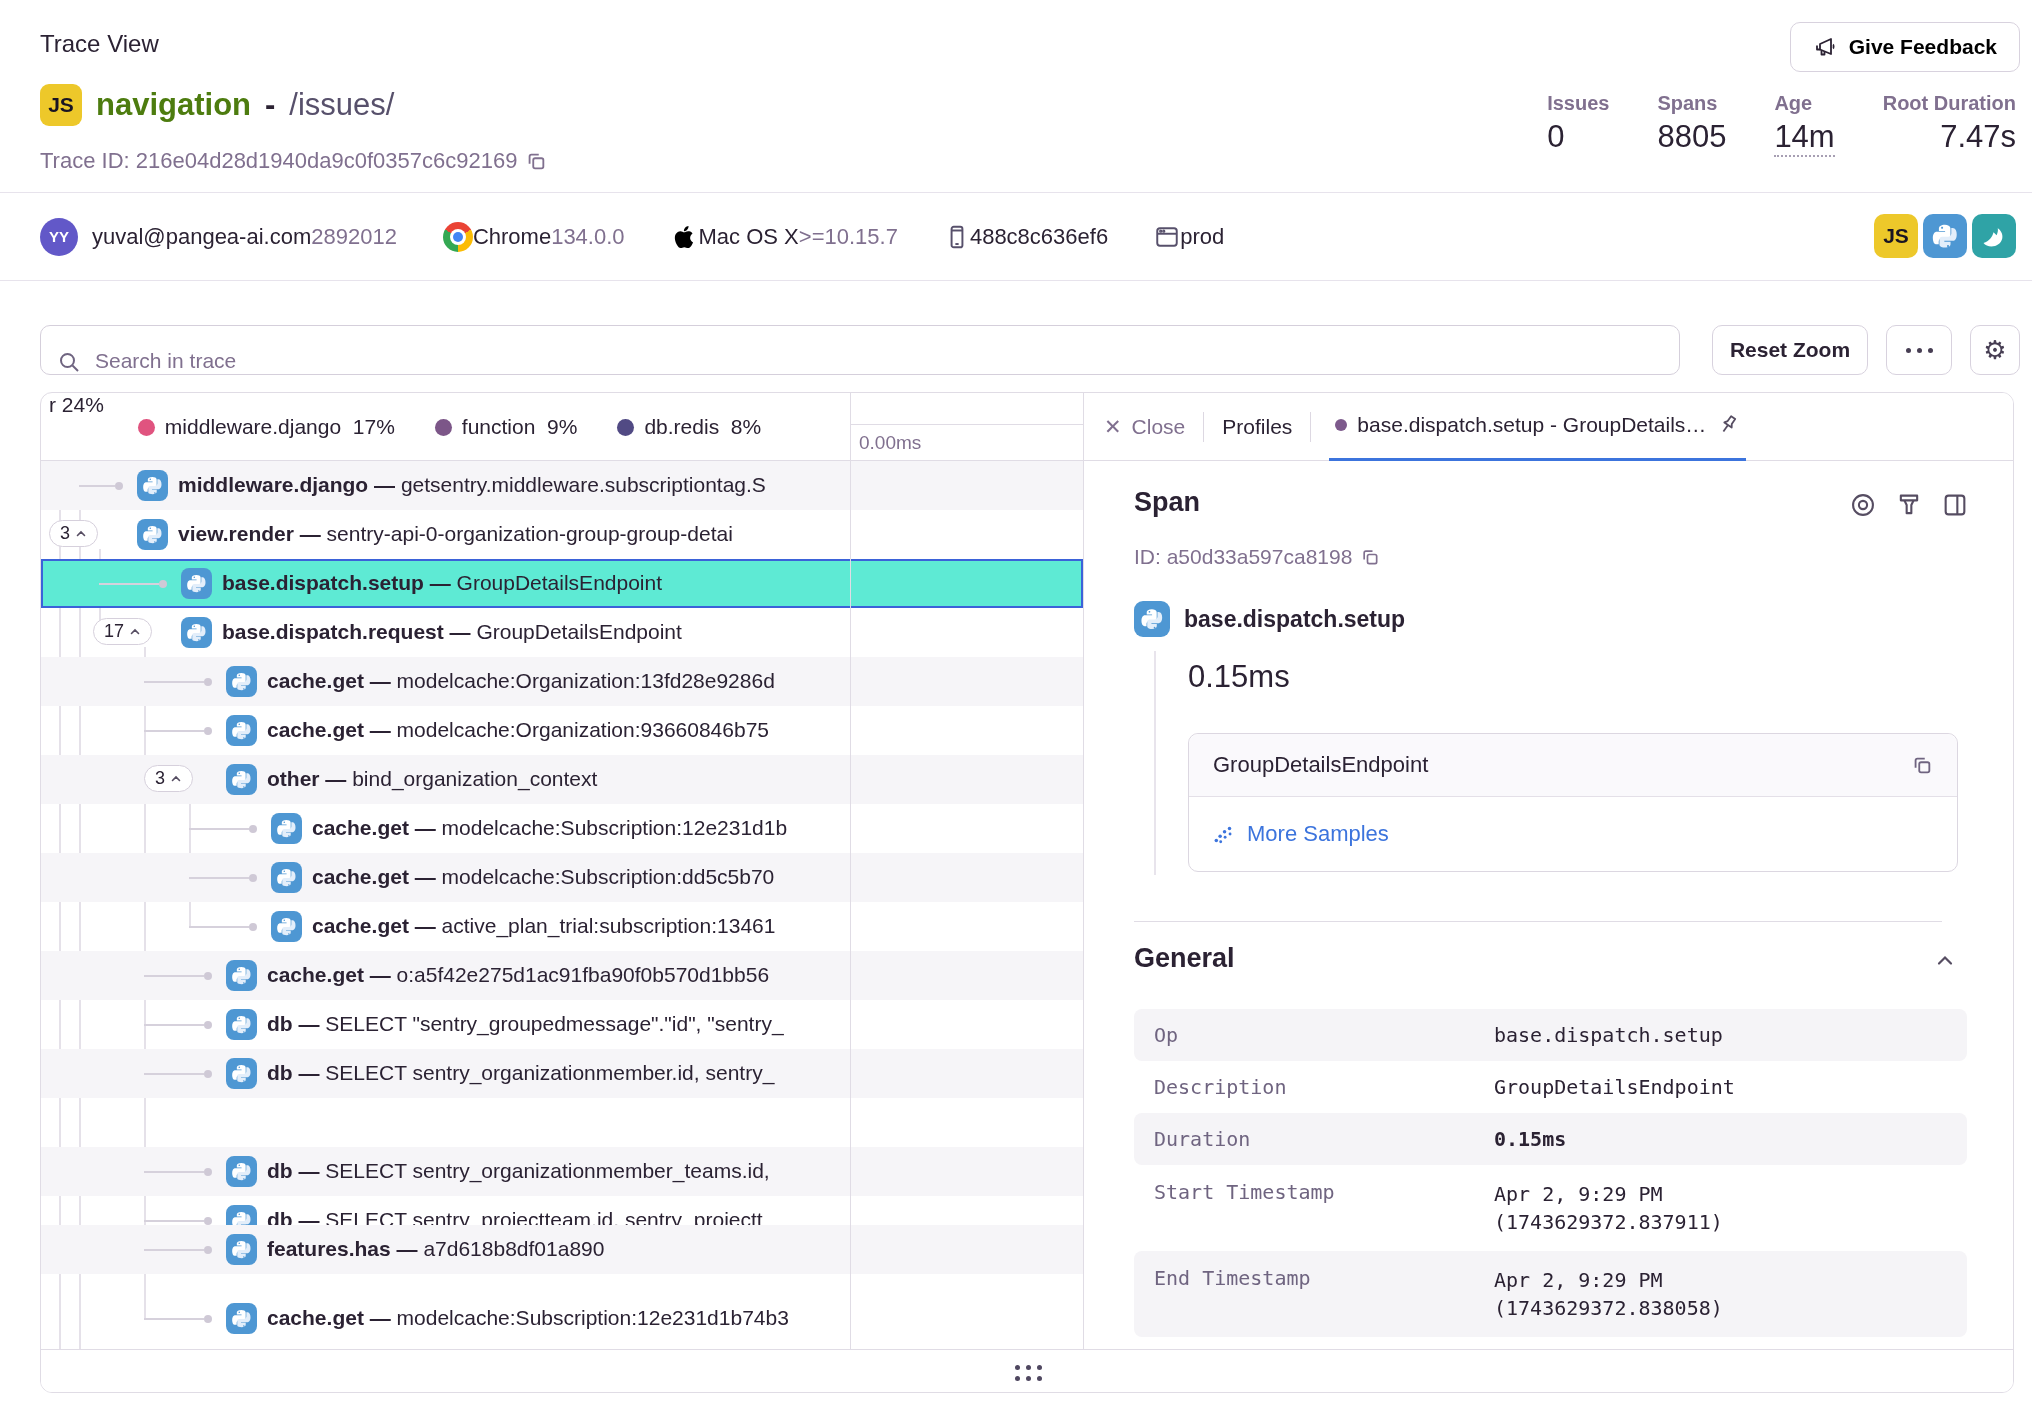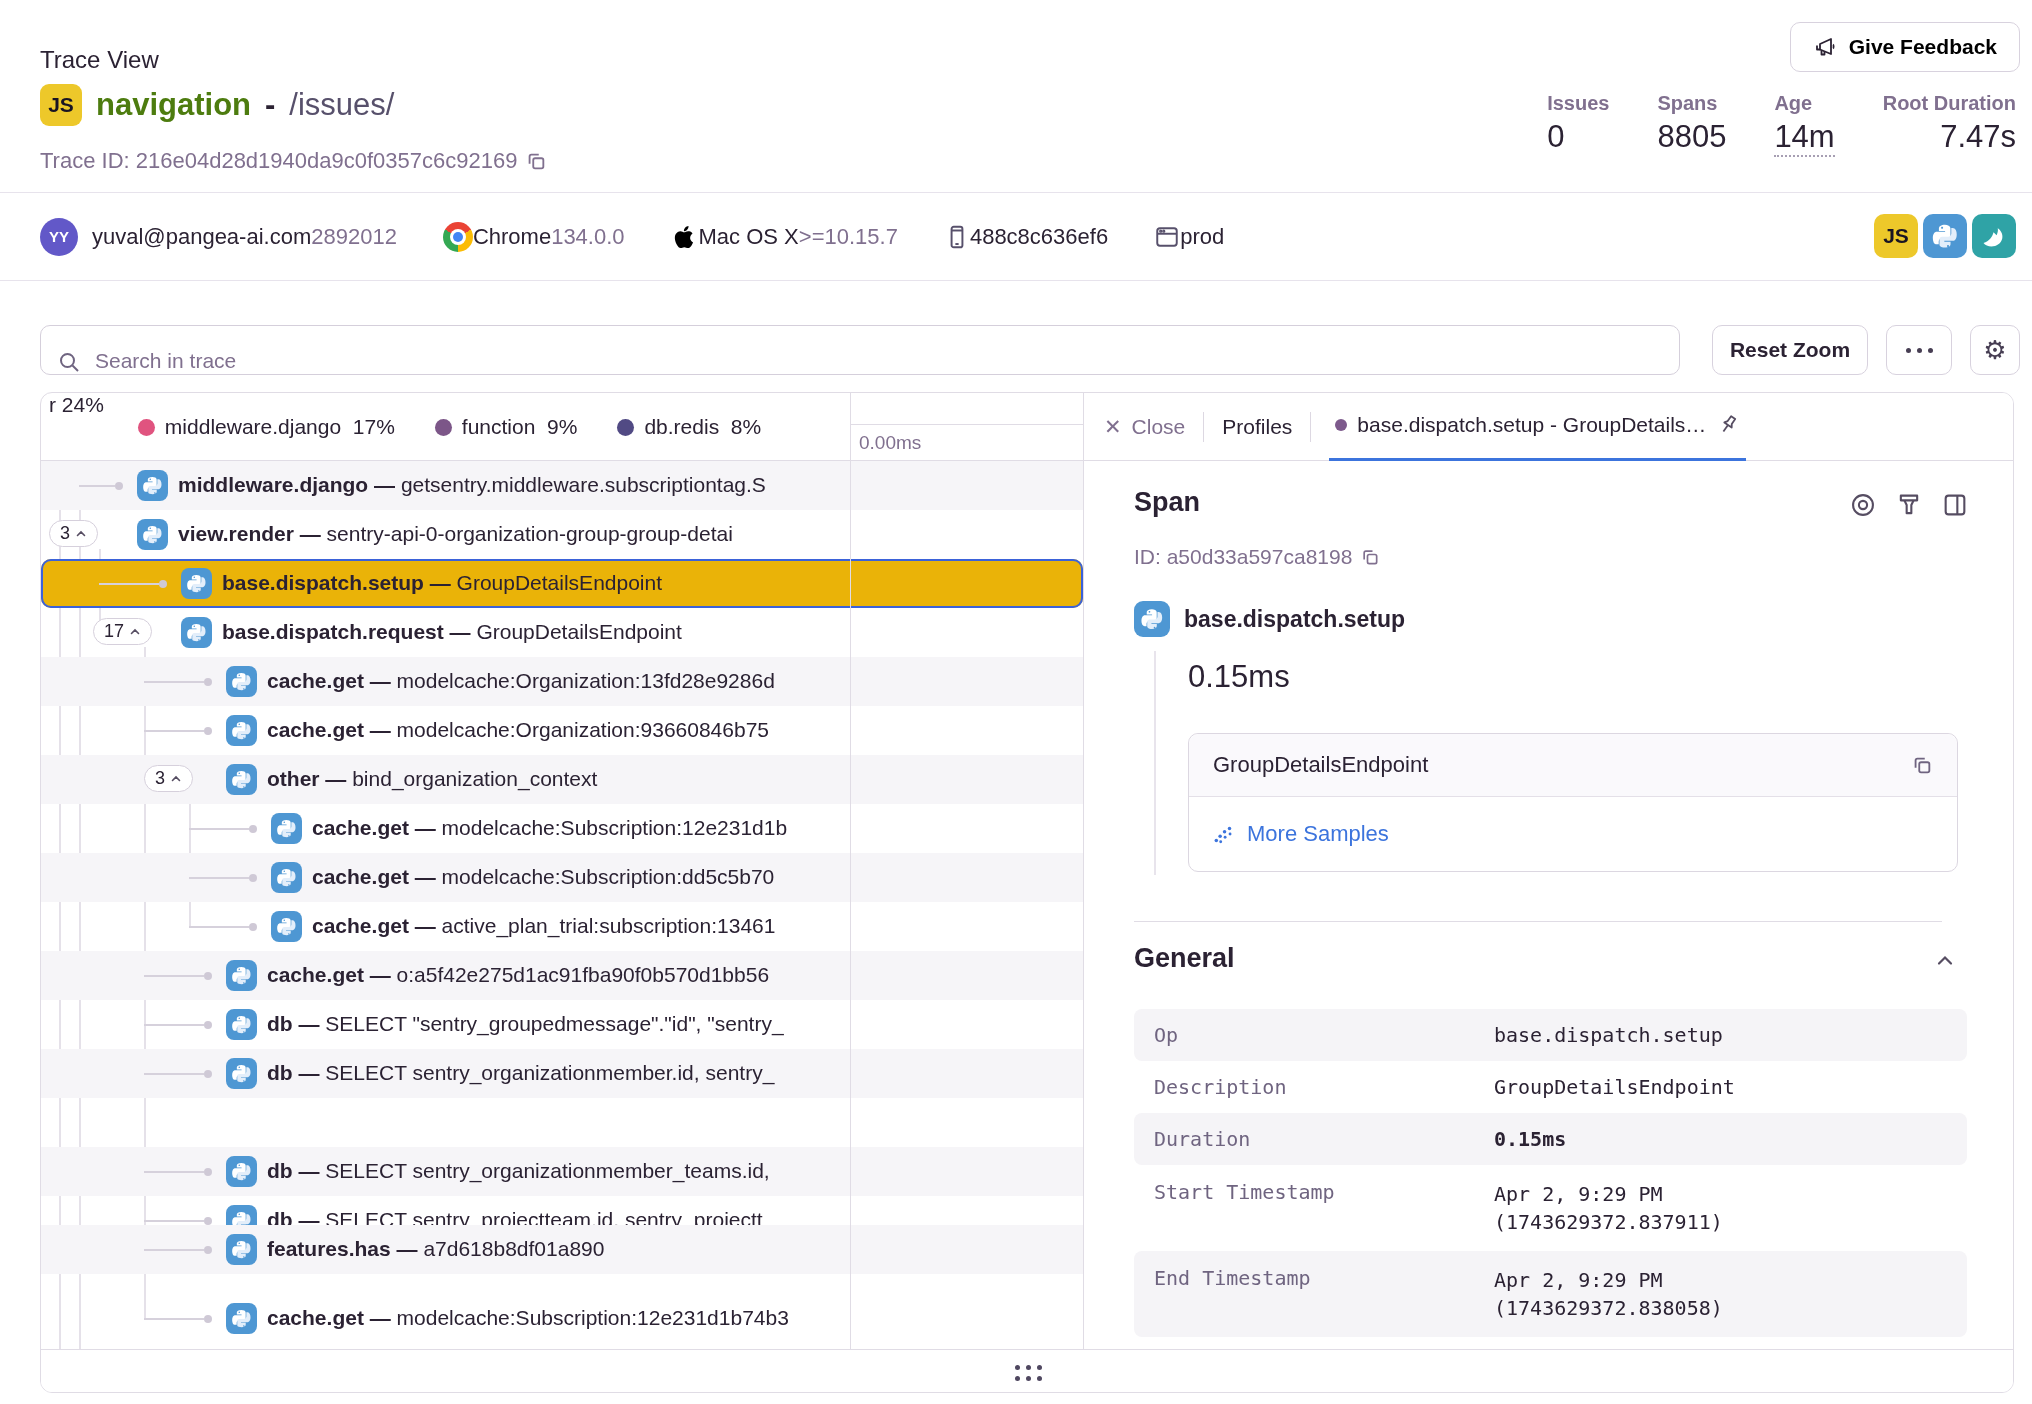--- a/index.html
+++ b/index.html
@@ -1,20 +1,20 @@
 <!DOCTYPE html>
 <html><head>
 <meta charset="utf-8">
 <style>
   html,body{margin:0;padding:0;background:#fff;}
   #screen{position:relative;width:2032px;height:1404px;background:#fff;overflow:hidden;
           font-family:"Liberation Sans",sans-serif;color:#2b2233;}
   svg{display:block;}
   
-  .page-title{position:absolute;left:40px;top:30px;font-size:24px;font-weight:500;color:#2b2233;margin-top:16px;}
+  .page-title{position:absolute;left:40px;top:30px;font-size:24px;font-weight:500;color:#2b2233;}
   .feedback-btn{position:absolute;right:12px;top:22px;height:50px;padding:0 22px;border:1px solid #d8d2de;
     border-radius:10px;display:flex;align-items:center;gap:12px;font-size:21px;font-weight:700;background:#fff;cursor:pointer;}
   .title-row{position:absolute;left:40px;top:84px;display:flex;align-items:center;gap:14px;}
   .js-badge{width:42px;height:42px;border-radius:9px;background:#edc82a;color:#191423;font-weight:900;
     font-size:21px;display:flex;align-items:center;justify-content:center;}
   .main-title{font-size:31px;font-weight:700;color:#4d7c0f;}
   .title-sep{font-size:31px;font-weight:700;color:#2b2233;}
   .subtitle{font-size:31px;font-weight:400;color:#57506b;}
   .trace-id{position:absolute;left:40px;top:148px;font-size:22px;color:#80708f;display:flex;align-items:center;gap:8px;}
   .stats{position:absolute;right:16px;top:92px;display:flex;gap:48px;}
@@ -61,21 +61,21 @@
   .ldot{width:17px;height:17px;border-radius:50%;}
   .tick-cell{position:absolute;left:810px;top:31px;width:232px;height:36px;border-top:1px solid #e0dce5;
     display:flex;align-items:center;padding-left:8px;font-size:19px;color:#80708f;box-sizing:border-box;}
   .band-border{position:absolute;left:0;top:67px;width:1042px;height:1px;background:#e0dce5;}
   .vdiv{position:absolute;left:809px;top:0;width:1px;height:956px;background:#e0dce5;z-index:5;}
   
   .rows-wrap{position:absolute;left:0;top:68px;width:1042px;height:888px;overflow:hidden;}
   .guide{position:absolute;width:1.5px;background:#e5e1e9;}
   .trow{position:absolute;left:0;width:1042px;height:49px;}
   .trow.even{background:#f6f5f8;}
-  .trow.sel{background:#eab308;outline:2px solid #3b62d9;outline-offset:-2px;z-index:4;border-radius:10px;}
+  .trow.sel{background:#5eead4;outline:2px solid #3b62d9;outline-offset:-2px;z-index:4;}
   .rname{position:absolute;left:0;top:0;width:809px;height:49px;overflow:hidden;}
   .dash-line{position:absolute;top:24px;height:1.5px;background:#d6d1dc;}
   .bullet{position:absolute;top:21px;width:8px;height:8px;border-radius:50%;background:#cfc9d6;}
   .chip{position:absolute;top:10px;height:27px;border:1px solid #d6d0dc;border-radius:15px;background:#fff;
     display:flex;align-items:center;gap:5px;padding:0 10px;font-size:18px;font-weight:500;color:#2b2233;z-index:3;box-sizing:border-box;cursor:pointer;}
   .pyicon{position:absolute;top:9px;width:31px;height:31px;border-radius:8px;background:#4e97d3;
     display:flex;align-items:center;justify-content:center;}
   .rlabel{position:absolute;top:24px;transform:translateY(-50%);white-space:nowrap;font-size:21px;color:#2b2233;}
   .rlabel b{font-weight:700;}
   

